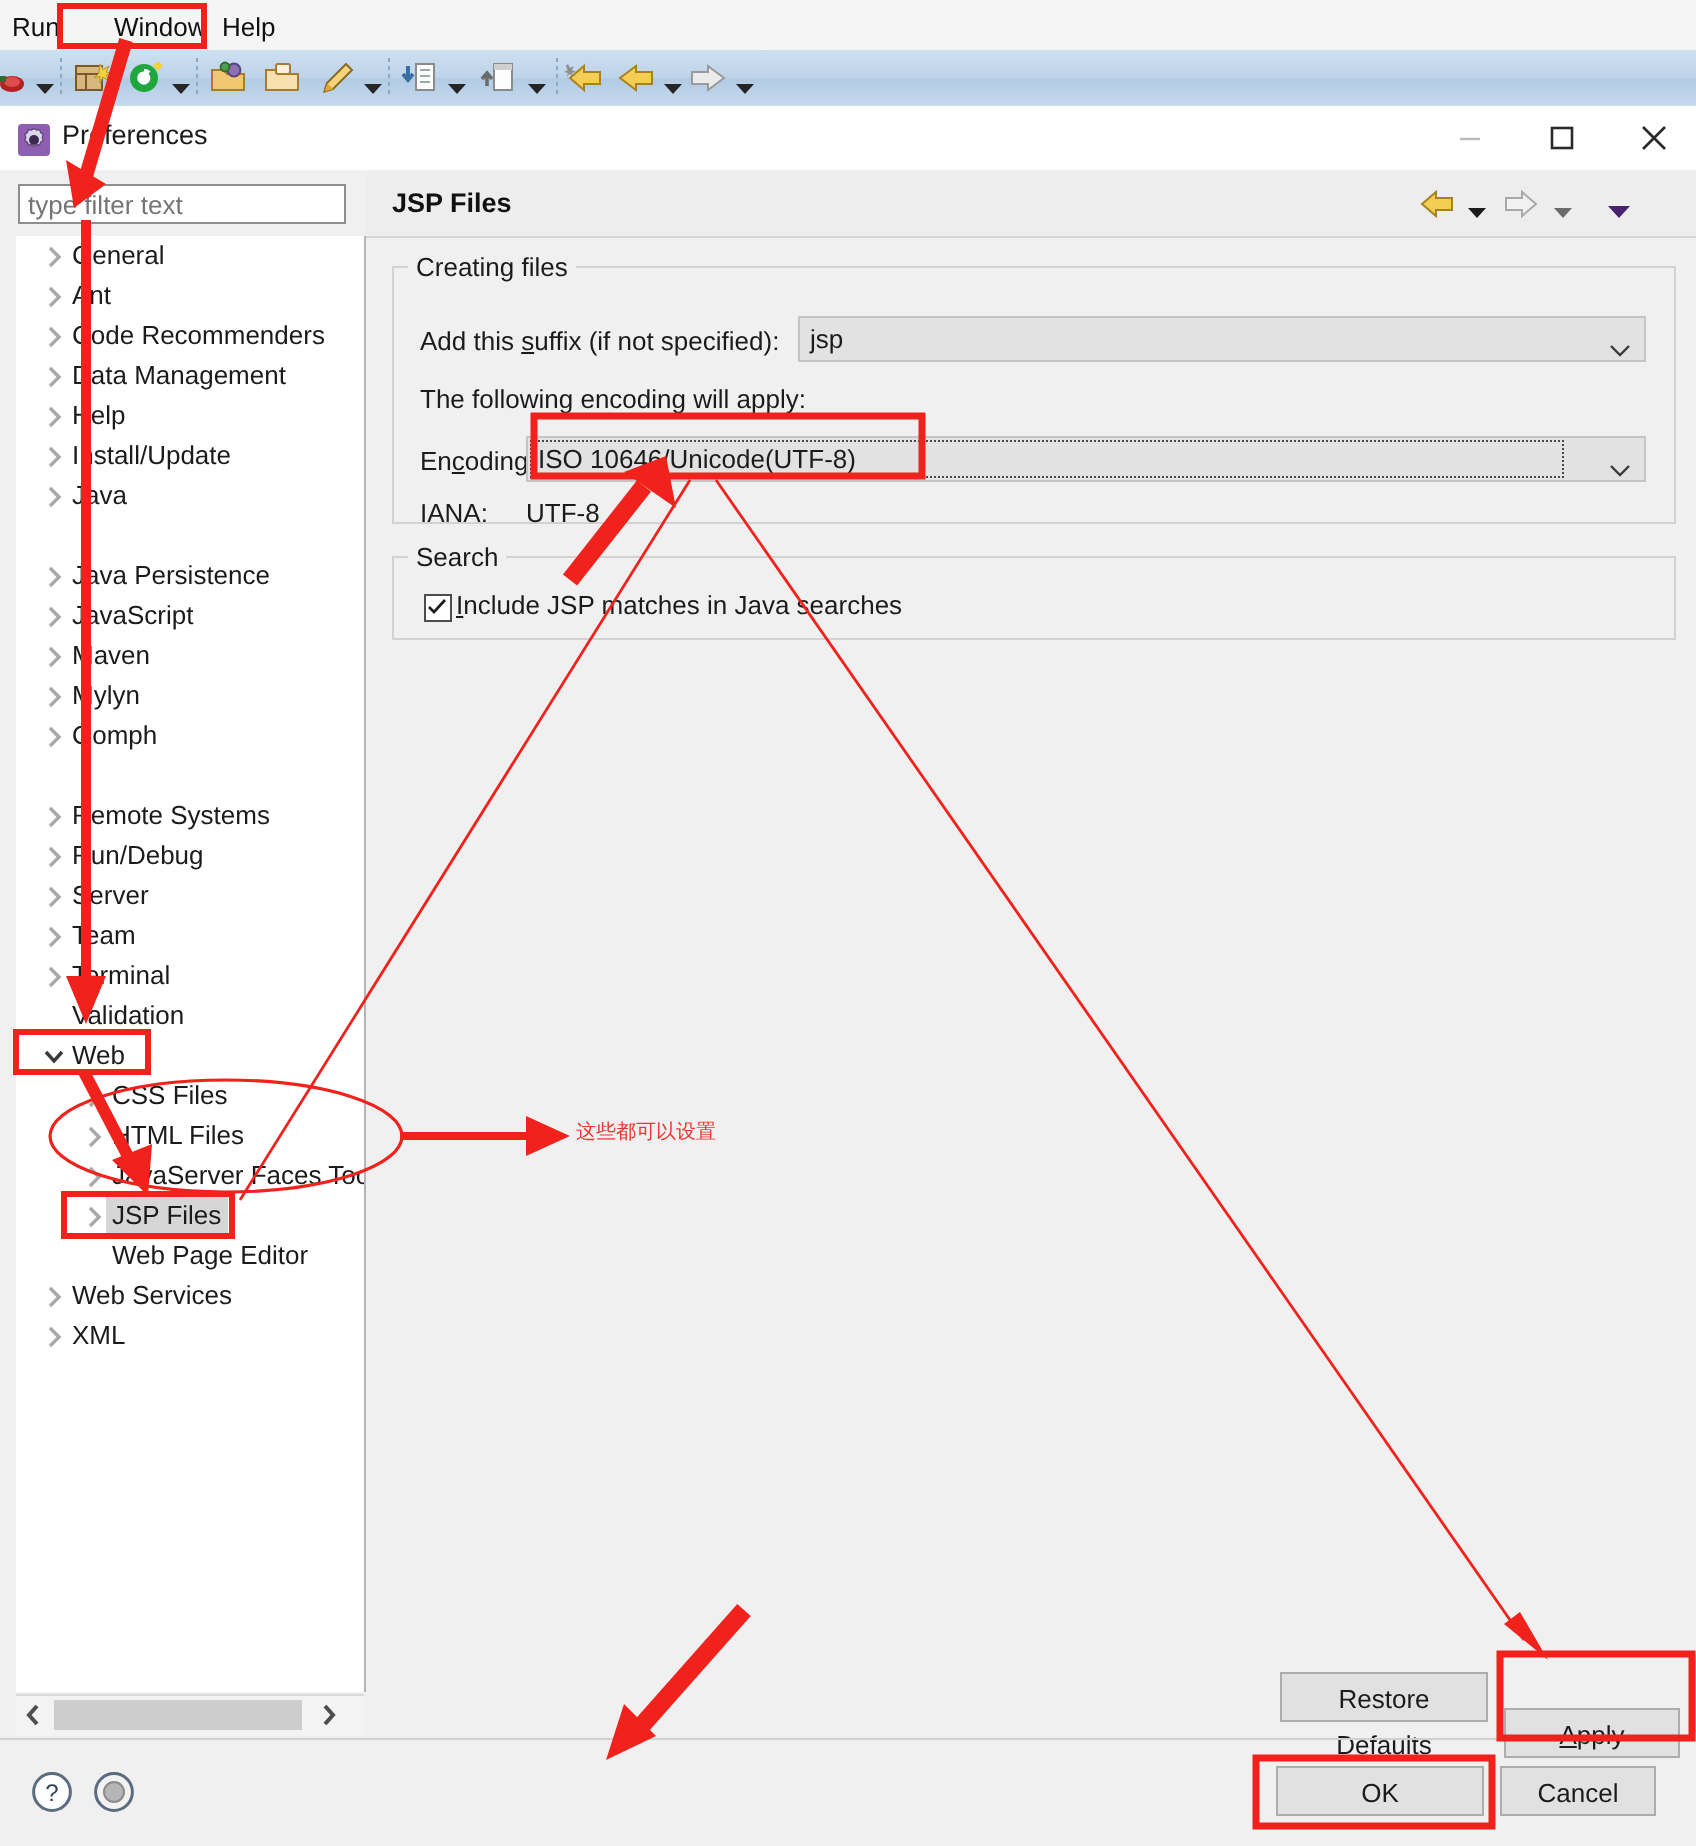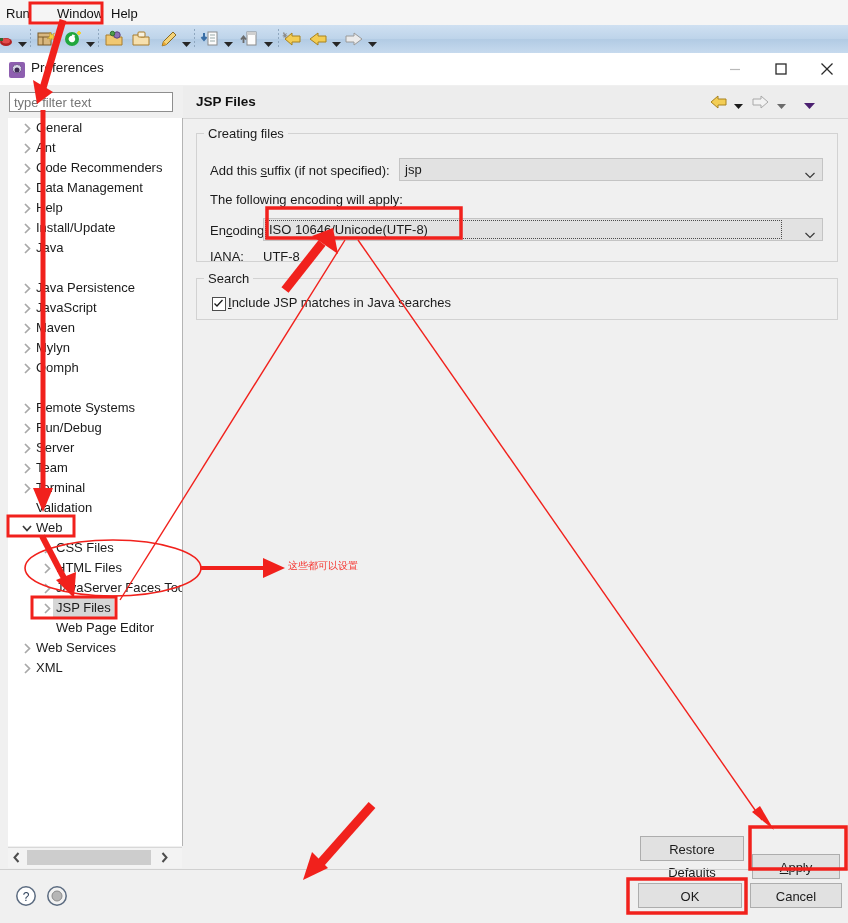--- a/index.html
+++ b/index.html
@@ -79,21 +79,21 @@
   .checkbox-box{position:absolute;width:12px;height:12px;border:1px solid #4d4d4d;background:#fff;}
   .checkbox-box svg{position:absolute;left:1px;top:1px;}
 
   
   .btn{position:absolute;background:#e1e1e1;border:1px solid #adadad;font-size:13px;color:#1b1b1b;
     text-align:center;box-sizing:border-box;font-family:inherit;}
   #btn-restore{left:640px;top:836px;width:104px;height:25px;line-height:23px;}
   #btn-apply{left:752px;top:854px;width:88px;height:25px;line-height:23px;}
   #footer-sep{position:absolute;left:0;top:869px;width:848px;height:1px;background:#d0d0d0;}
   #btn-ok{left:638px;top:883px;width:104px;height:25px;line-height:23px;}
-  #btn-cancel{left:750px;top:883px;width:92px;height:25px;line-height:23px;}
+  #btn-cancel{left:750px;top:883px;width:78px;height:25px;line-height:23px;}
   #help-icon{position:absolute;left:15px;top:885px;width:22px;height:22px;}
   #other-icon{position:absolute;left:46px;top:885px;width:22px;height:22px;}
 
   .uline{text-decoration:underline;}
 
   
   #overlay{position:absolute;left:0;top:0;width:848px;height:923px;pointer-events:none;}
   #cn-note{position:absolute;left:288px;top:559px;font-size:10px;color:#f5332e;
     font-family:"DejaVu Sans","Liberation Sans",sans-serif;white-space:nowrap;}
 </style>

